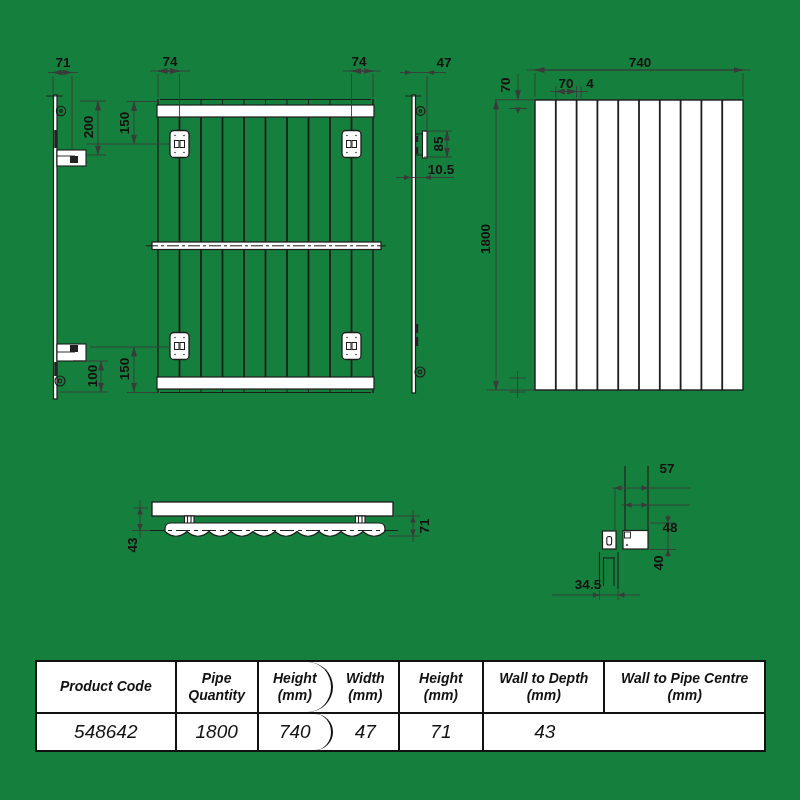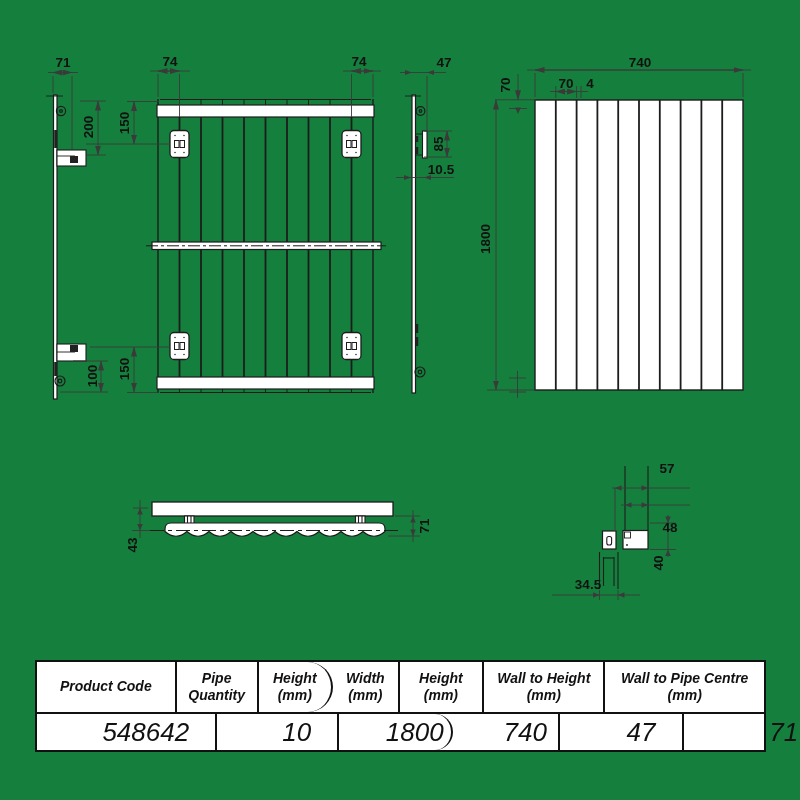--- a/index.html
+++ b/index.html
@@ -12,21 +12,21 @@
 
   .spec-table{position:absolute;left:35px;top:660px;width:731px;
               border:2.5px solid #111;box-sizing:border-box;background:#fff;}
   .t-row{display:flex;width:100%;font-style:italic;}
   .t-row.head{height:50px;border-bottom:2px solid #111;}
   .t-row.body{height:36px;}
   .t-cell{display:flex;flex-direction:column;justify-content:center;align-items:center;
           text-align:center;border-right:2px solid #111;box-sizing:border-box;color:#111;}
   .t-cell:last-child{border-right:none;}
   .head .t-cell{font-weight:bold;font-size:14px;line-height:1.25;}
-  .body .t-cell{font-size:26px;font-weight:normal;margin-left:40px;}
+  .body .t-cell{font-size:19px;font-weight:normal;}
   .t-cell span:empty{display:none;}
   .t-cell:nth-child(1){flex:0 0 19.2%;}
   .t-cell:nth-child(2){flex:0 0 11.3%;}
   .t-cell:nth-child(3){flex:0 0 10.2%;border-radius:25px;}
   .t-cell:nth-child(4){flex:0 0 9.2%;}
   .t-cell:nth-child(5){flex:0 0 11.6%;}
   .t-cell:nth-child(6){flex:0 0 16.7%;}
   .t-cell:nth-child(7){flex:0 0 21.8%;}
 </style>
 </head>
@@ -340,36 +340,33 @@
     </div>
     <div class="t-cell">
       <span>Width</span>
           <span>(mm)</span>
     </div>
     <div class="t-cell">
       <span>Height</span>
           <span>(mm)</span>
     </div>
     <div class="t-cell">
-      <span>Wall to Height</span>
+      <span>Wall to Depth</span>
           <span>(mm)</span>
     </div>
     <div class="t-cell">
       <span>Wall to Pipe Centre</span>
           <span>(mm)</span>
     </div>
   </div>
   <div class="t-row body">
     <div class="t-cell">
           <span>548642</span>
         </div>
     <div class="t-cell">
-          <span>10</span>
-        </div>
-    <div class="t-cell">
           <span>1800</span>
         </div>
     <div class="t-cell">
           <span>740</span>
         </div>
     <div class="t-cell">
           <span>47</span>
         </div>
     <div class="t-cell">
           <span>71</span>

